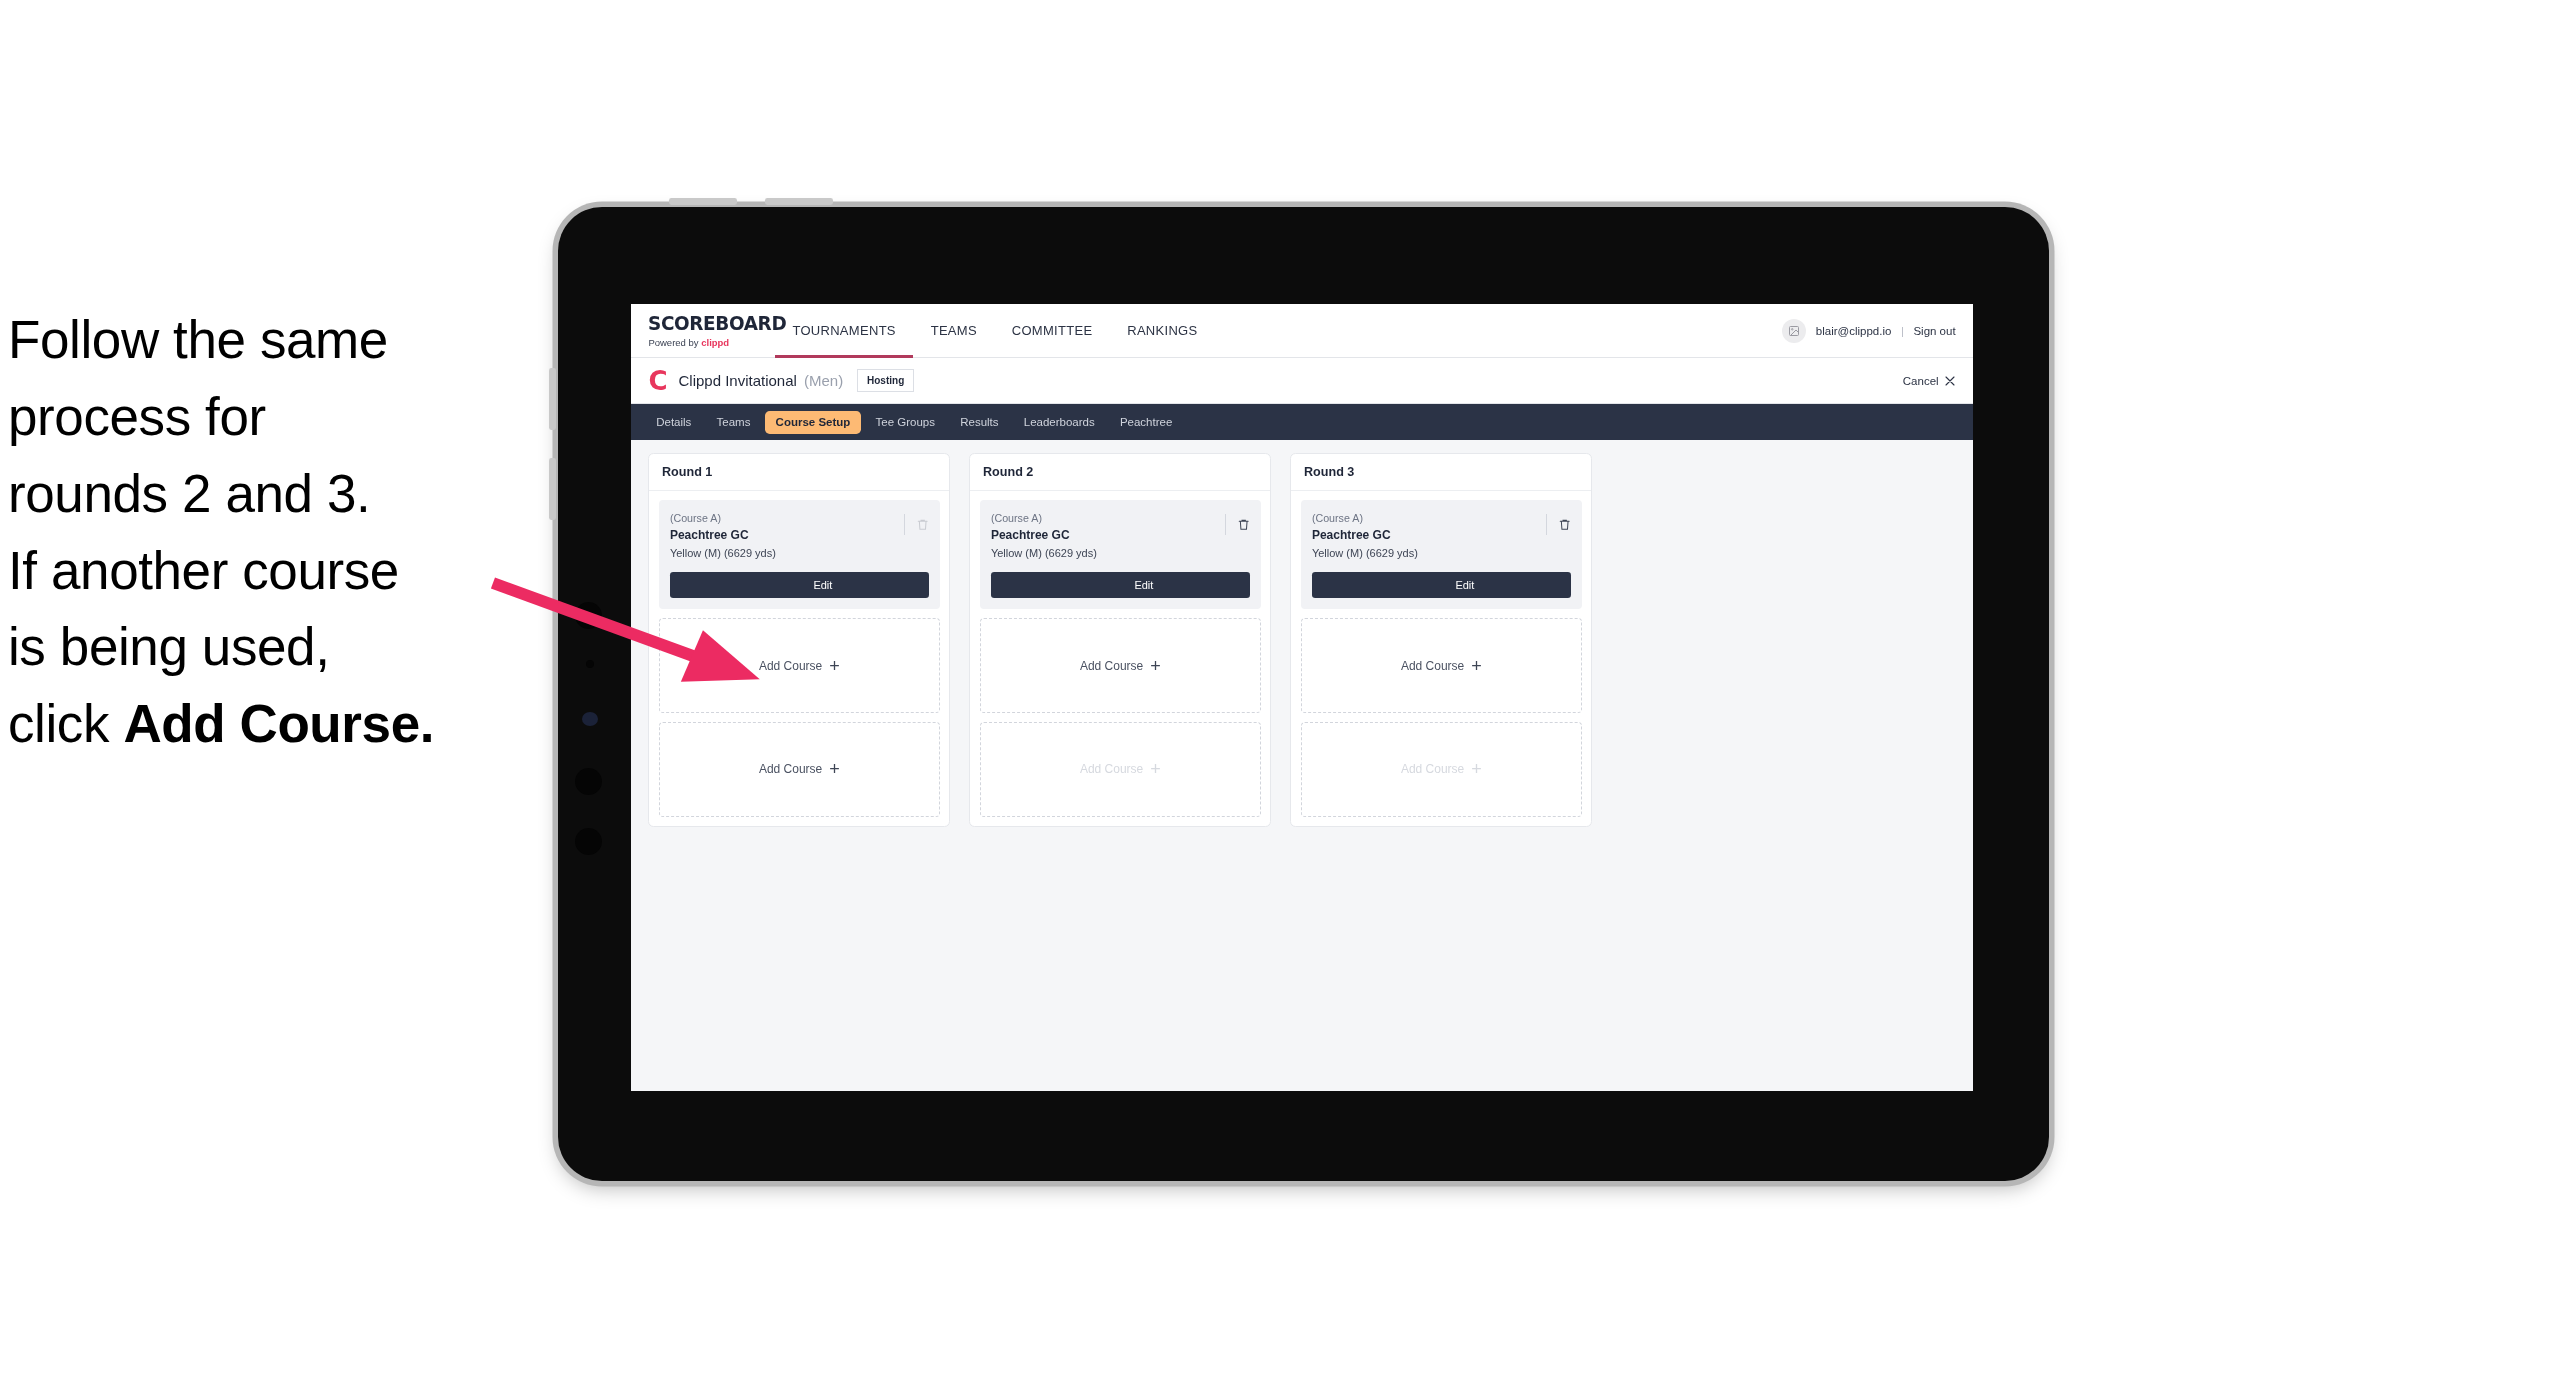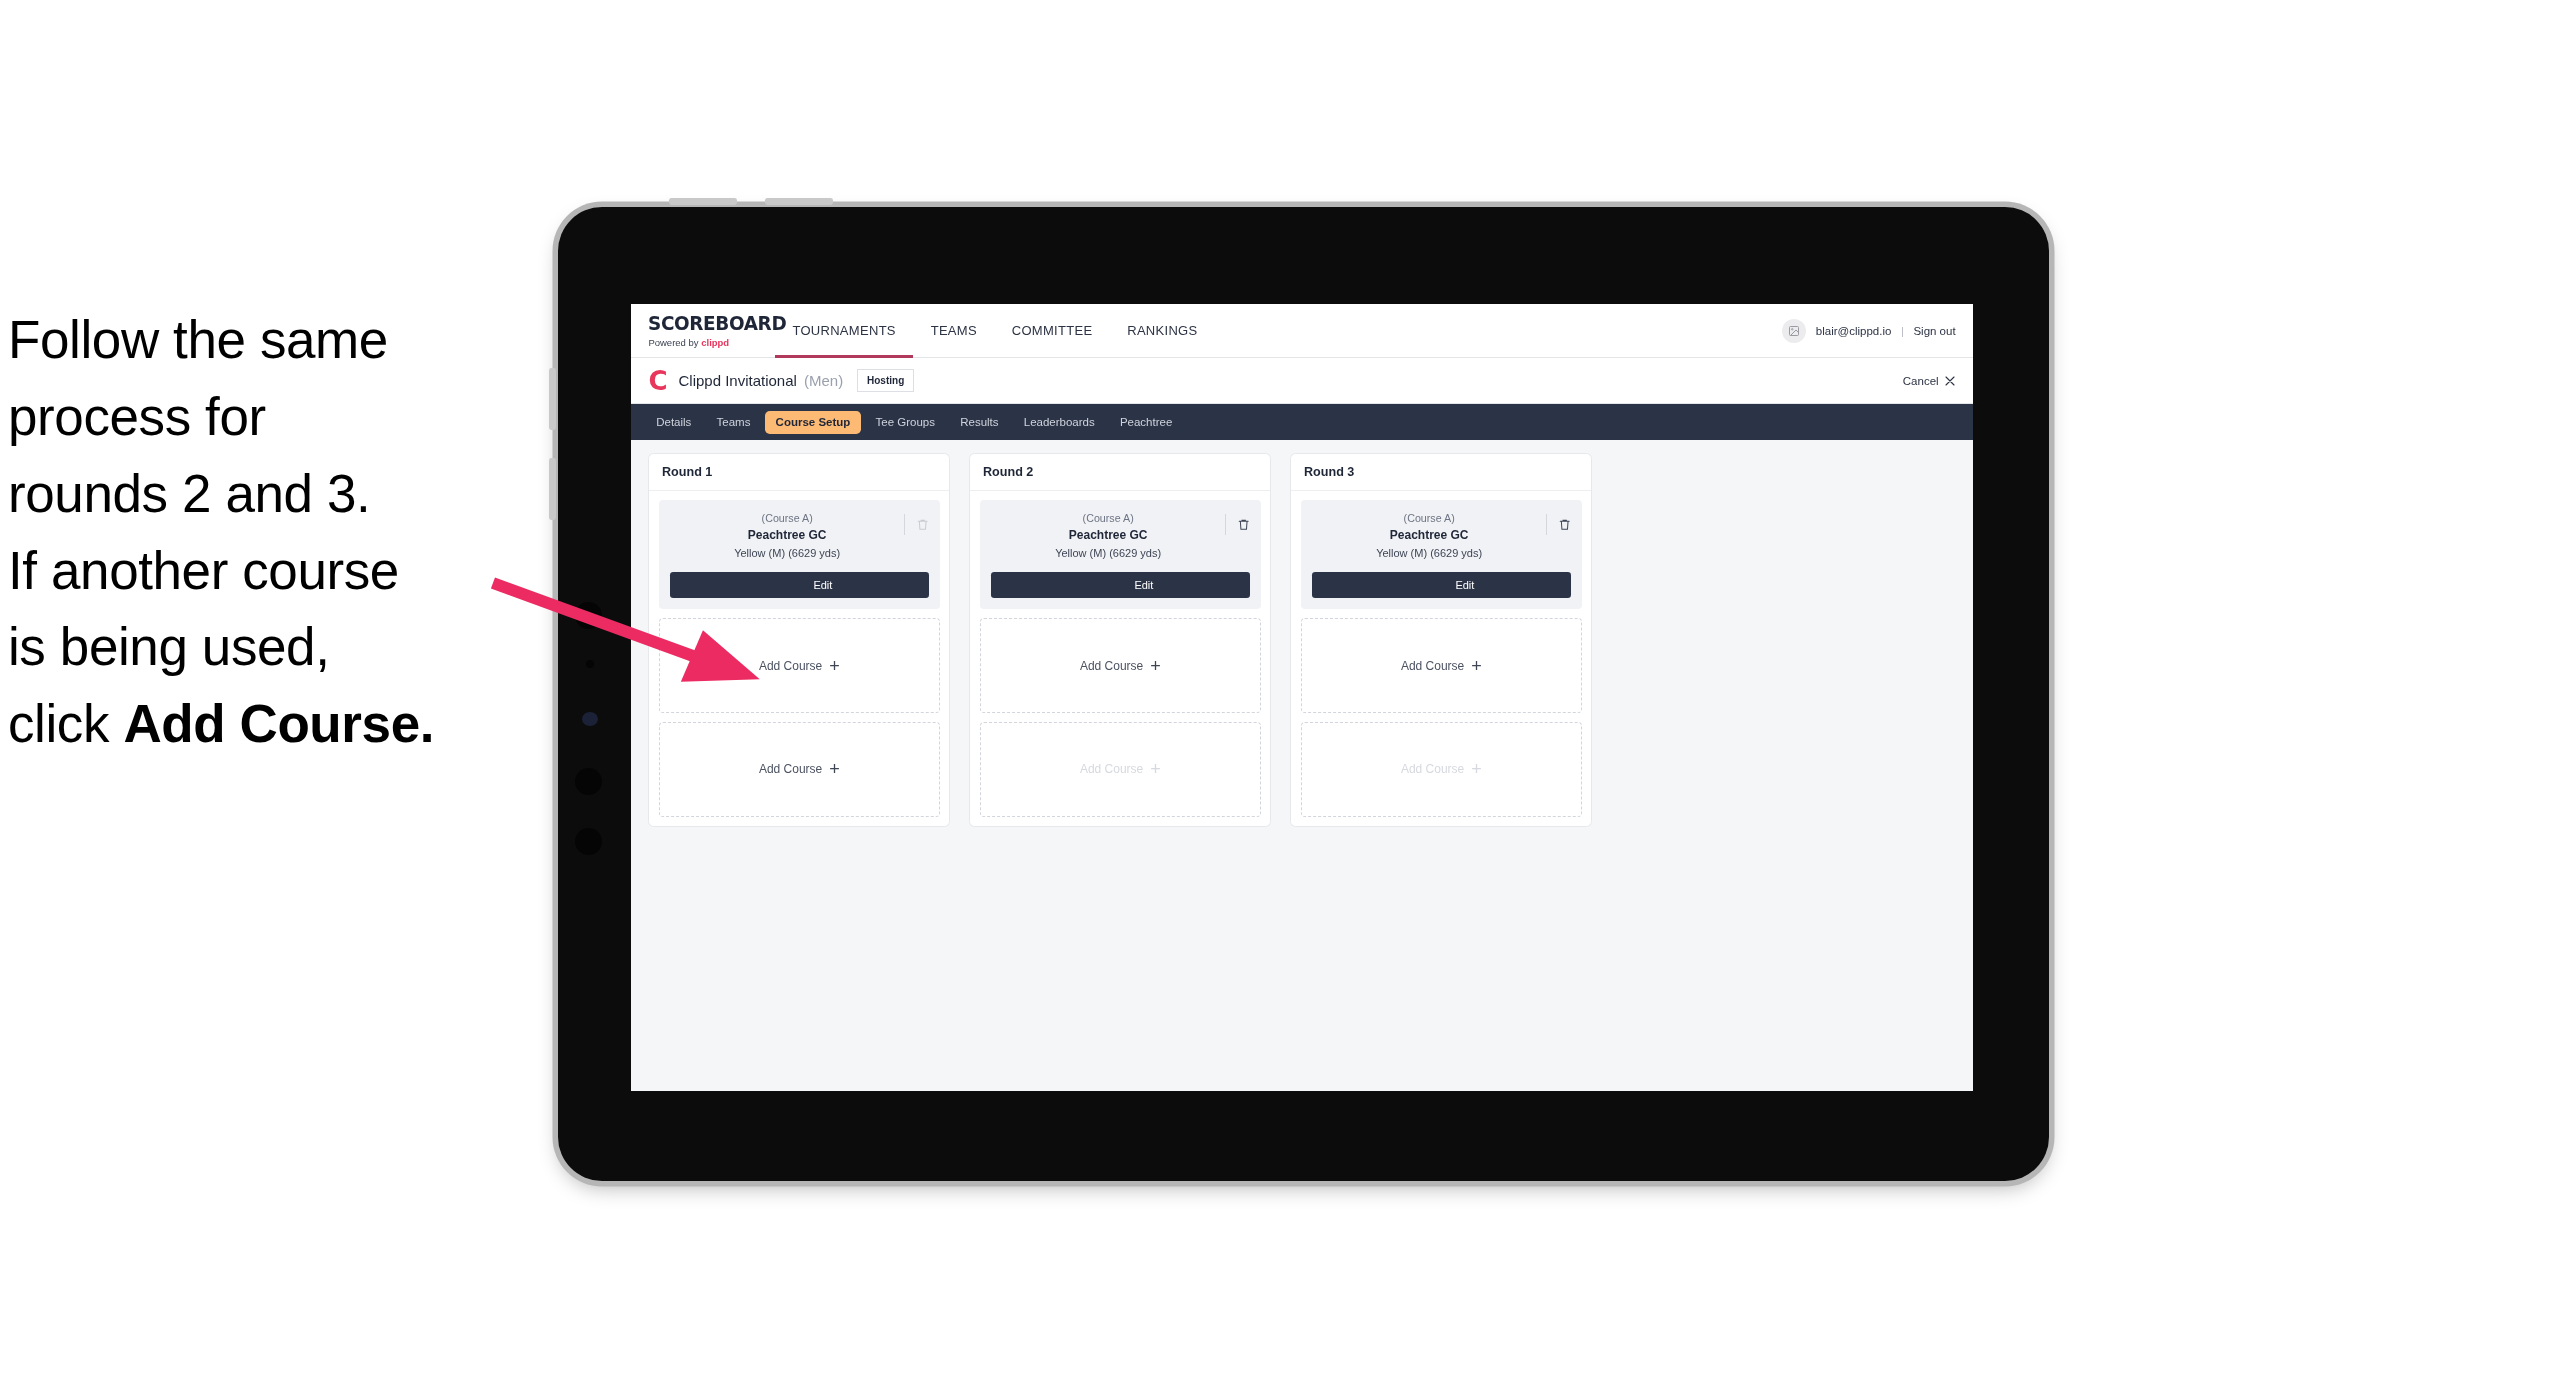--- a/index.html
+++ b/index.html
@@ -141,21 +141,21 @@
     overflow: hidden;
   }
   .round-head {
     padding: 11px 12.6px; font-size: 12.6px; font-weight: 600; color: #1f2638;
     border-bottom: 0.8px solid #eceef1;
   }
   .round-body { padding: 9.5px; }
 
   .course-box { background: #f1f2f5; border-radius: 4px; padding: 10.3px 11px 11px; }
   .course-top { display: flex; align-items: flex-start; }
-  .course-info { flex: 1; text-align: center; }
+  .course-info { flex: 1; }
   .course-tag { font-size: 10.7px; color: #6d7484; line-height: 1.5; }
   .course-name { font-size: 12px; font-weight: 700; color: #1f2638; line-height: 1.55; }
   .course-tee { font-size: 11px; color: #3e4555; line-height: 1.55; }
   .course-actions { display: flex; align-items: center; gap: 10.3px; padding-top: 3.2px; }
   .vdiv { width: 0.8px; height: 21.3px; background: #d4d7de; }
   .trash { cursor: pointer; color: #3e4555; display: block; }
   .faded { opacity: 0.22; }
 
   .edit-btn {
     margin-top: 10.3px; width: 100%; height: 26px;

